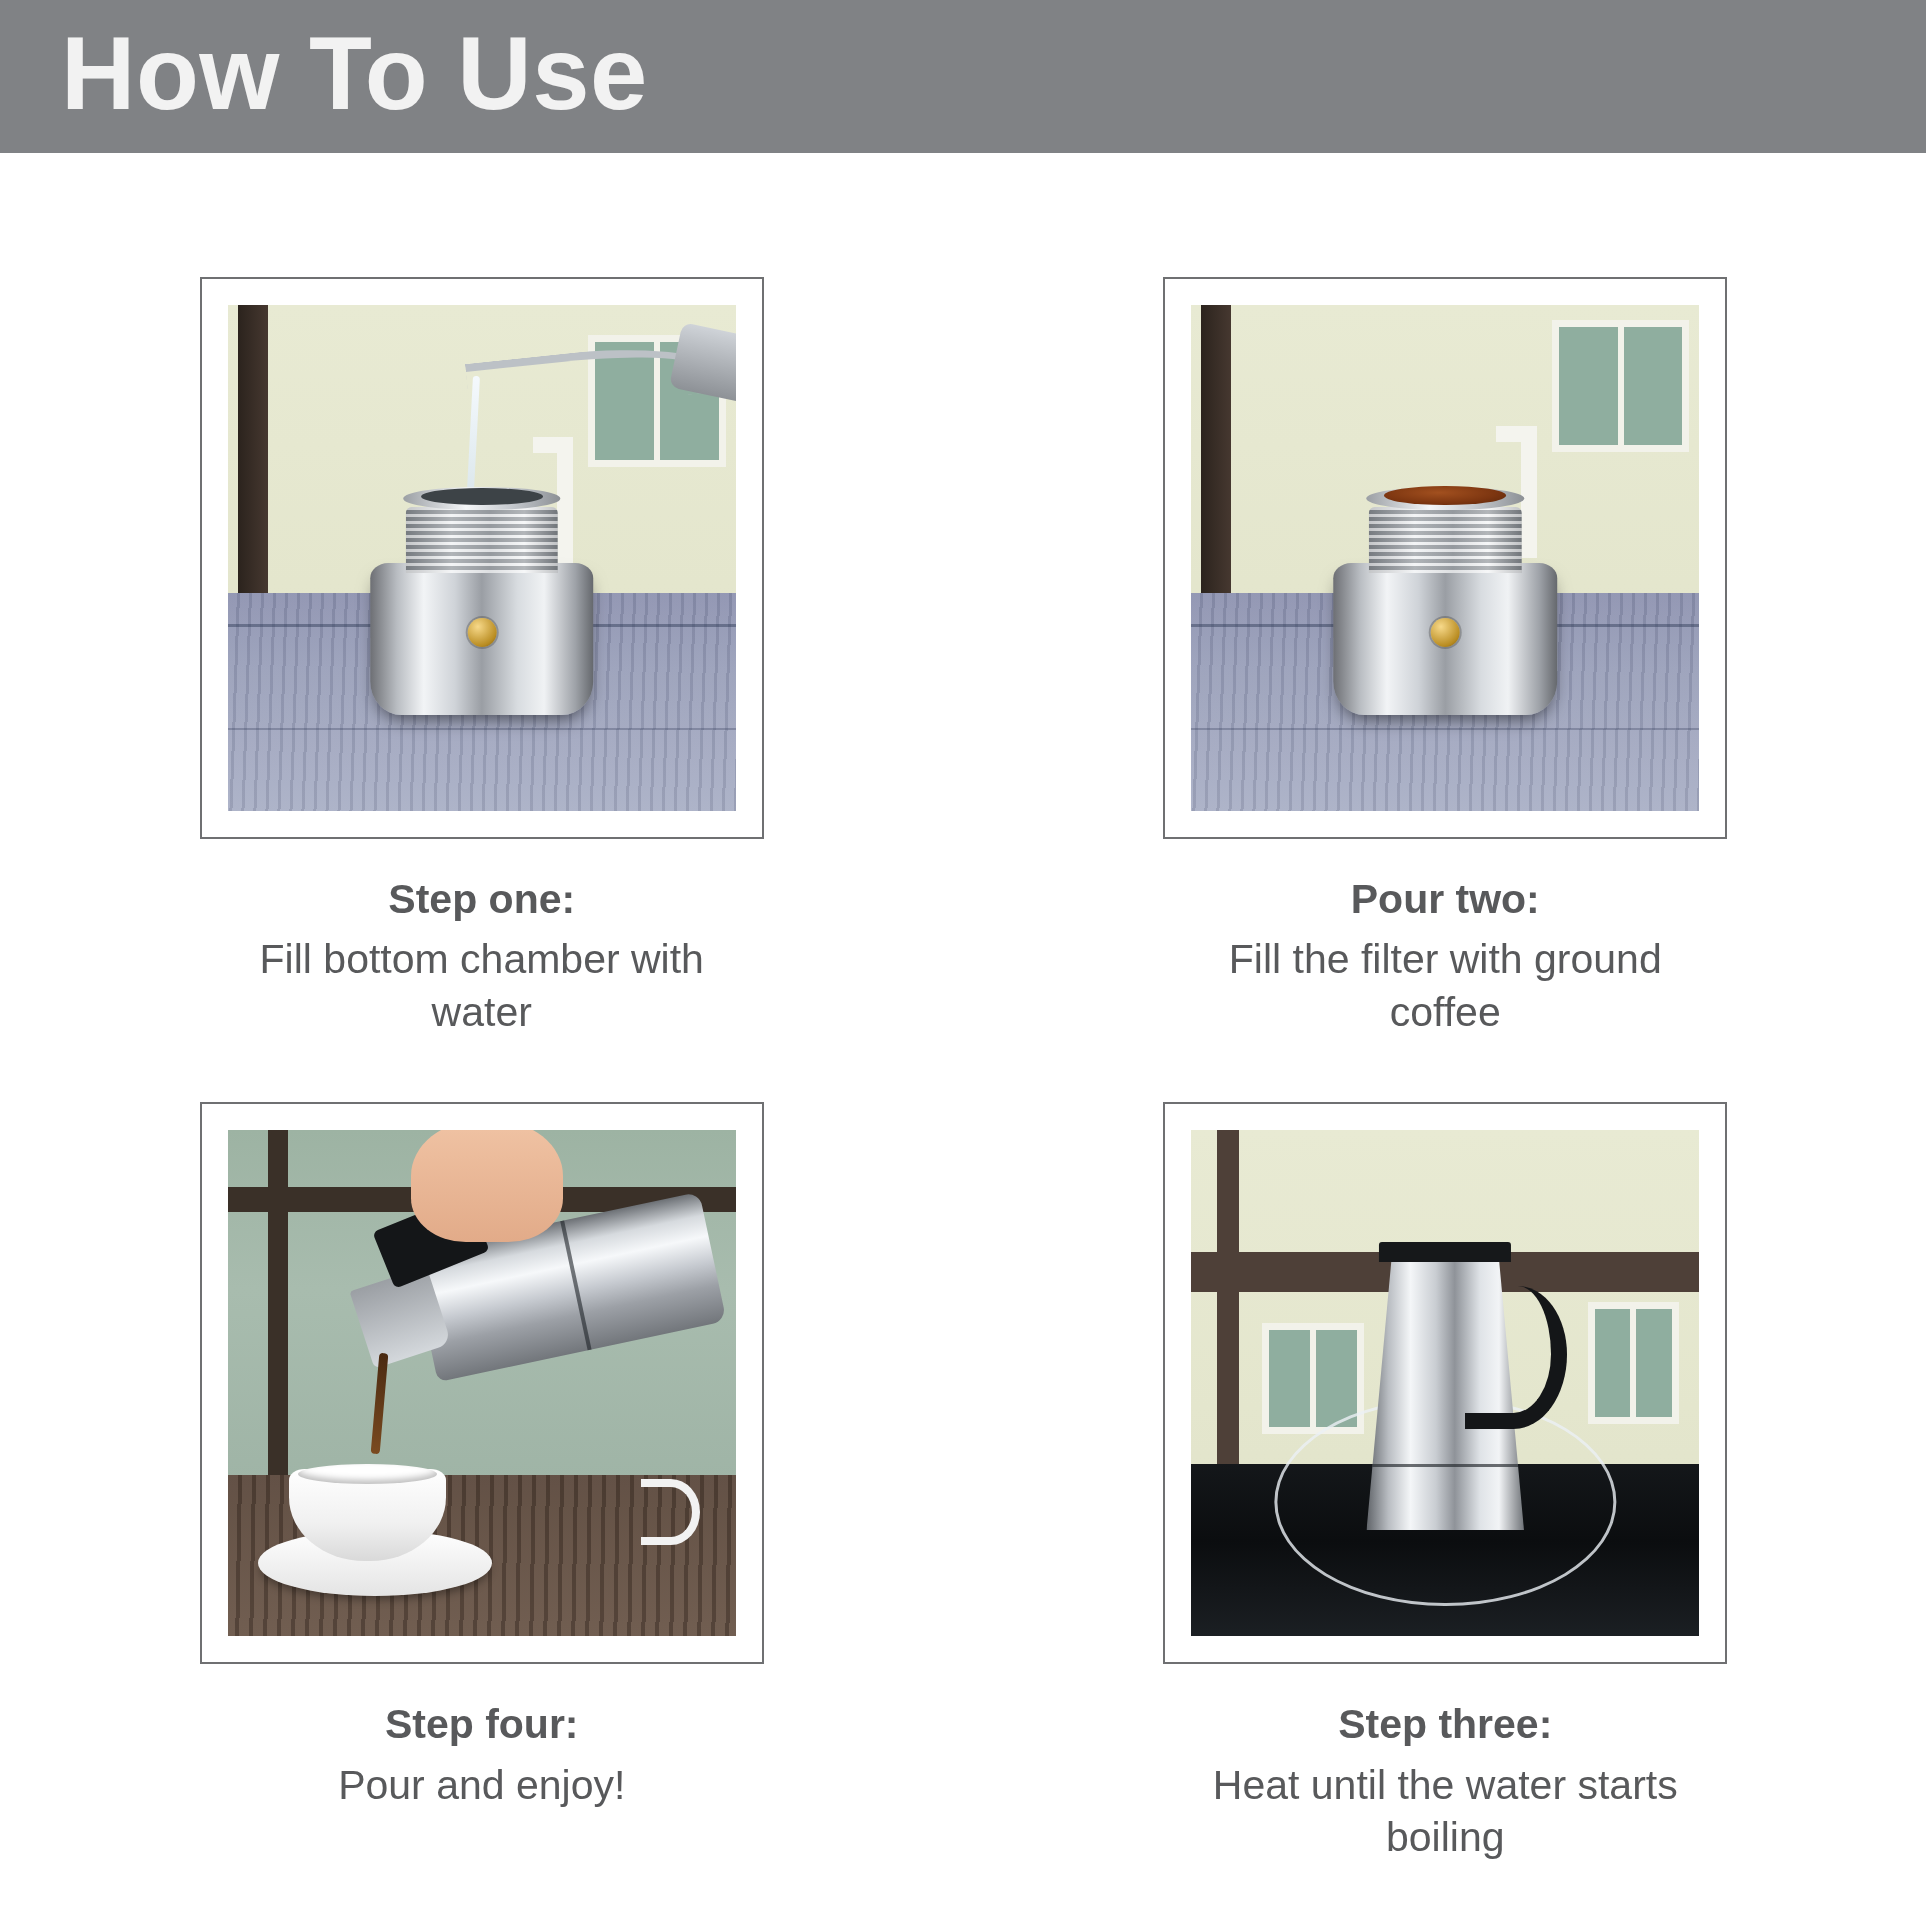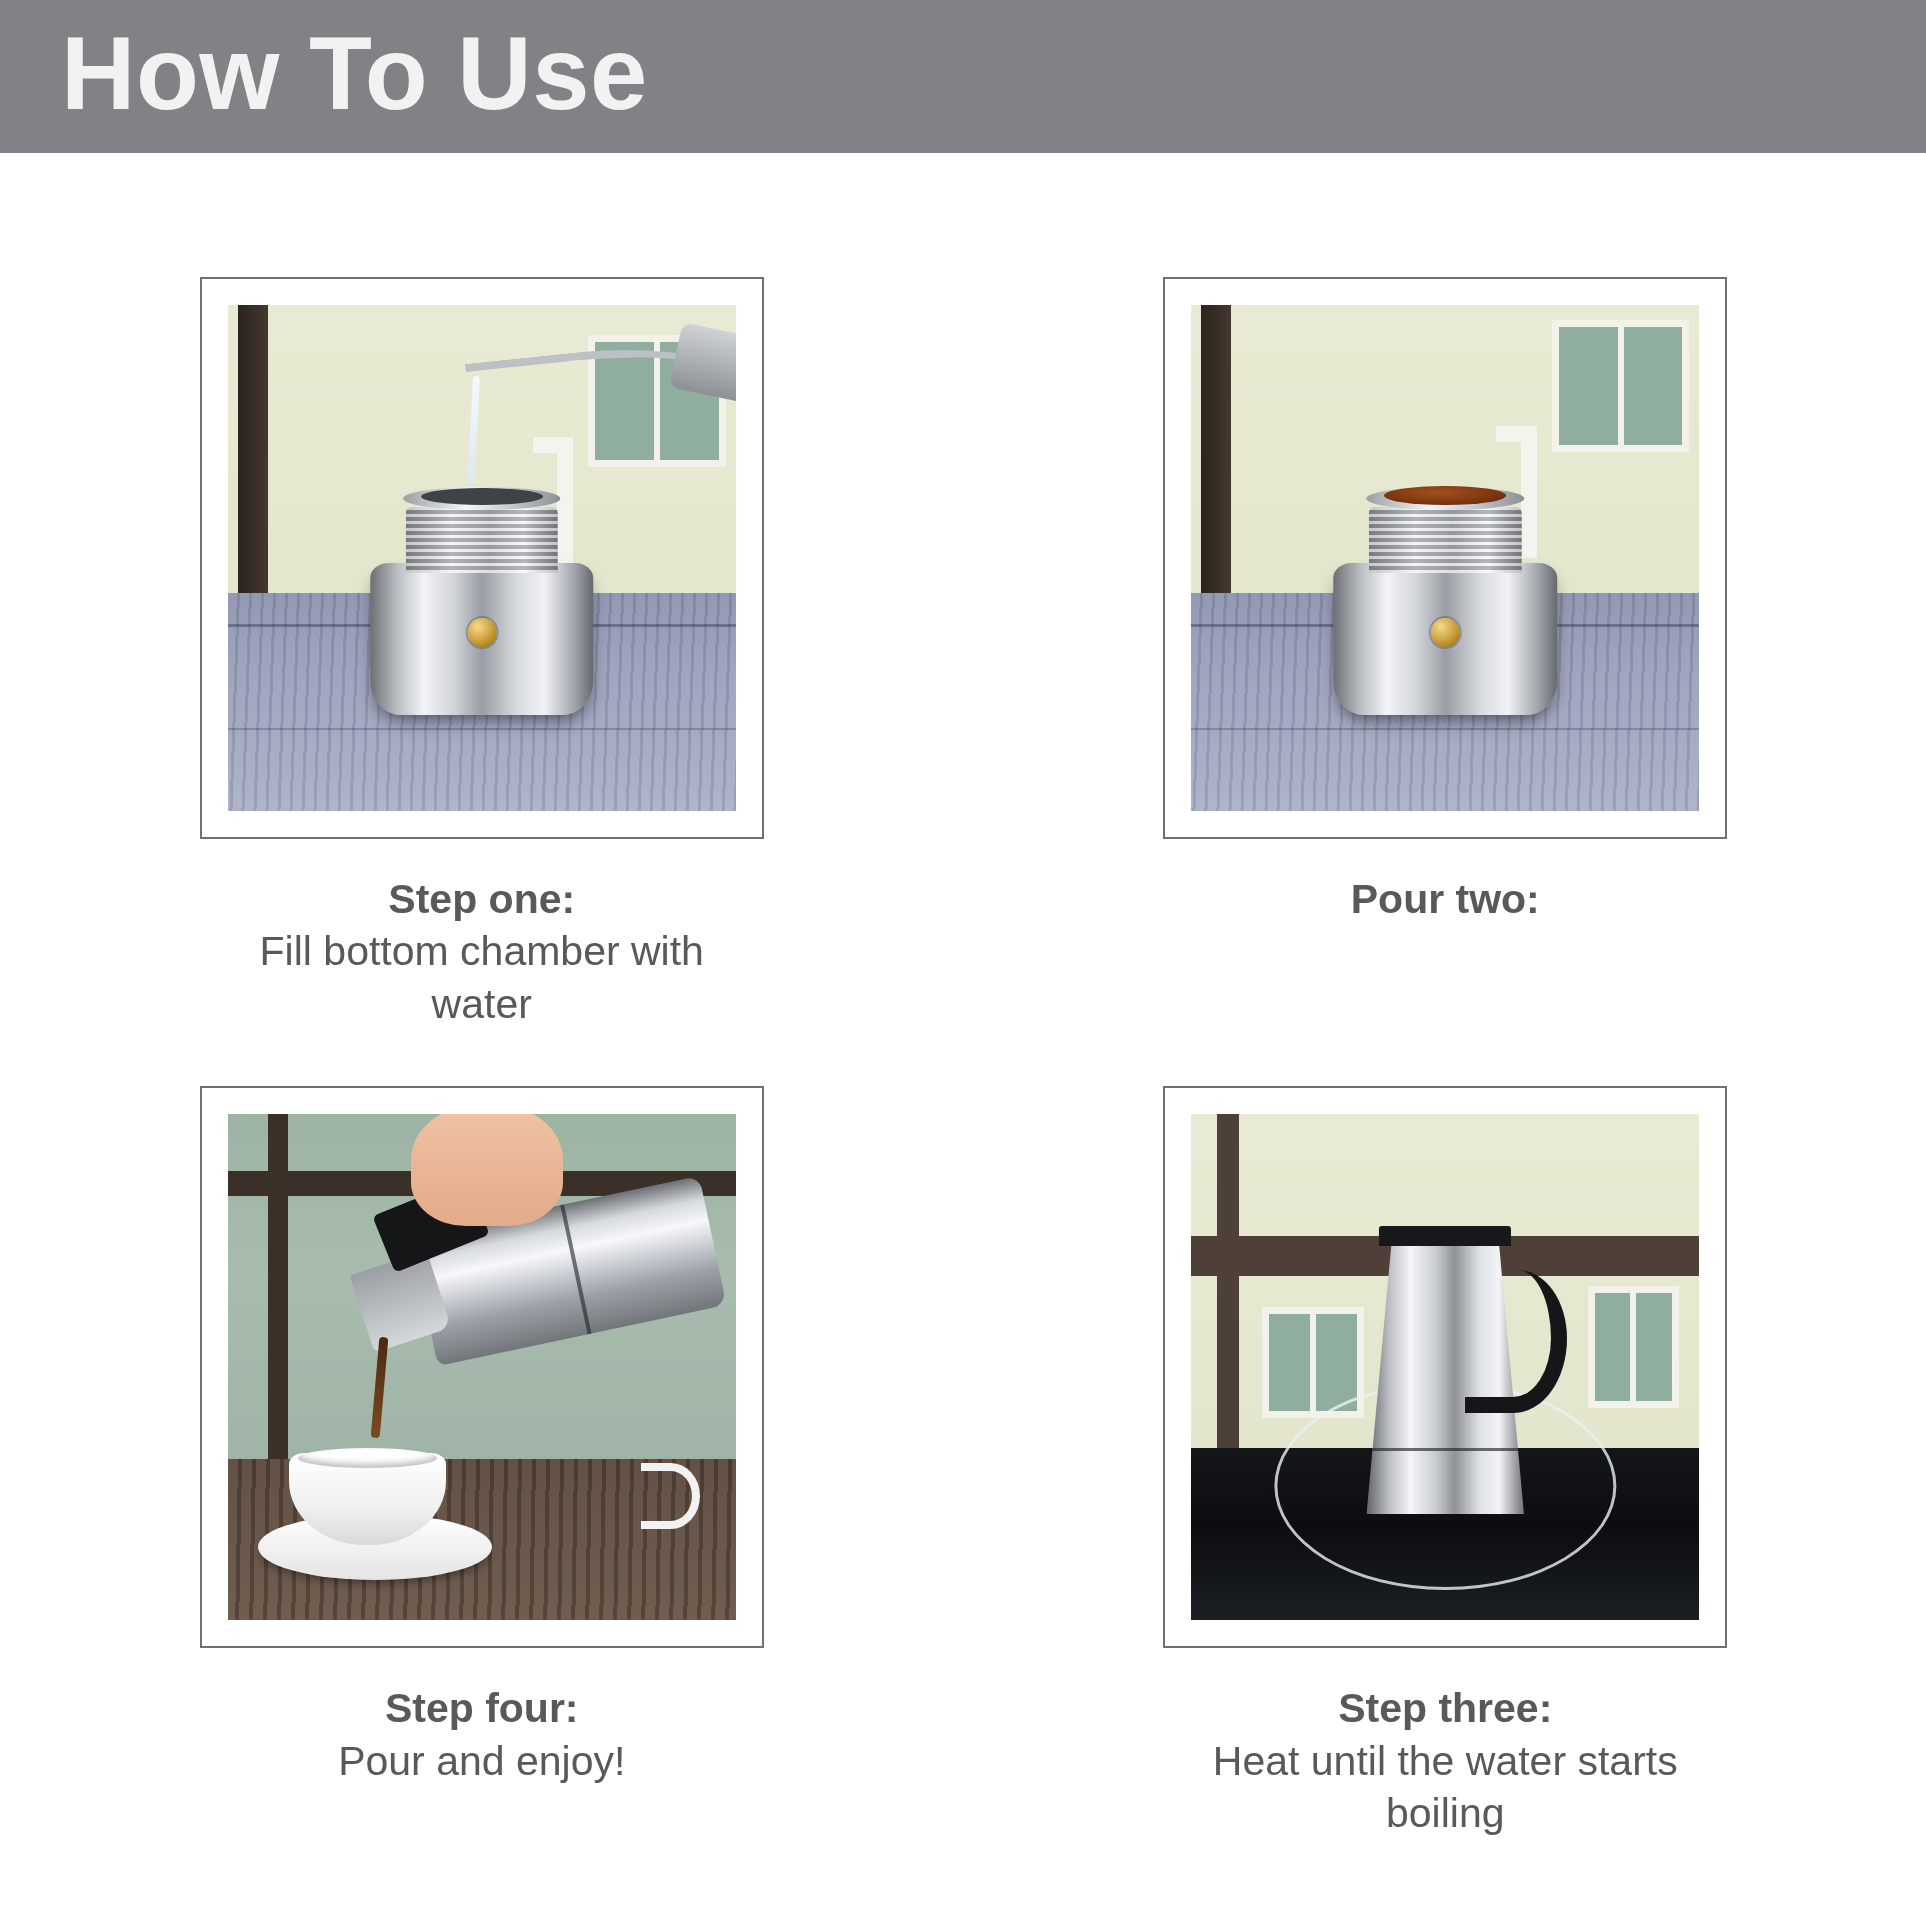--- a/index.html
+++ b/index.html
@@ -446,21 +446,21 @@
   .caption-title {
     font-size: 41px;
     font-weight: 700;
     display: block;
   }
   .caption-desc {
     font-size: 41px;
     font-weight: 400;
     display: block;
     max-width: 515px;
-    margin: 0 auto;
+    margin: 8px auto;
   }
 </style>
 </head>
 <body>
 
 <div class="header-banner">
   <div class="header-title">How To Use</div>
 </div>
 
 <div class="steps-grid">
@@ -499,20 +499,21 @@
         <div class="bg-pipe-elbow" style="right:32%;top:24%;width:8%;"></div>
         <div class="table-wood"></div>
         <div class="moka-base"></div>
         <div class="moka-neck"></div>
         <div class="moka-rim"></div>
         <div class="moka-hole coffee"></div>
       </div>
     </div>
     <div class="caption">
       <span class="caption-title">Pour two:</span>
+      <span class="caption-desc">Fill the filter with ground coffee</span>
     </div>
   </div>
 
   <div class="step-cell">
     <div class="photo-frame">
       <div class="photo">
         <div class="glass-wall"></div>
         <div class="table-dark"></div>
         <div class="pot-tilted"></div>
         <div class="pot-spout"></div>

